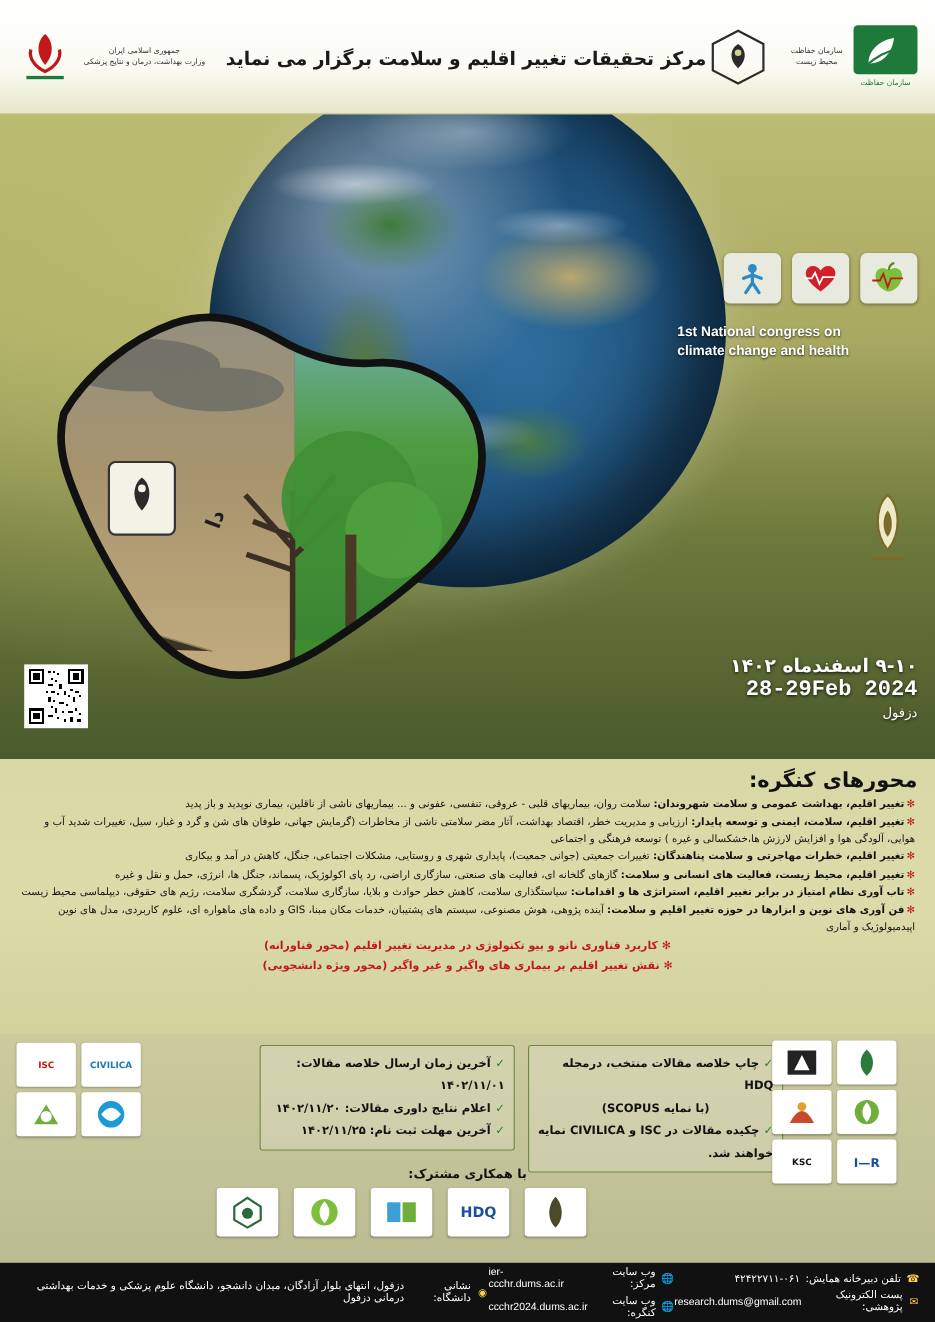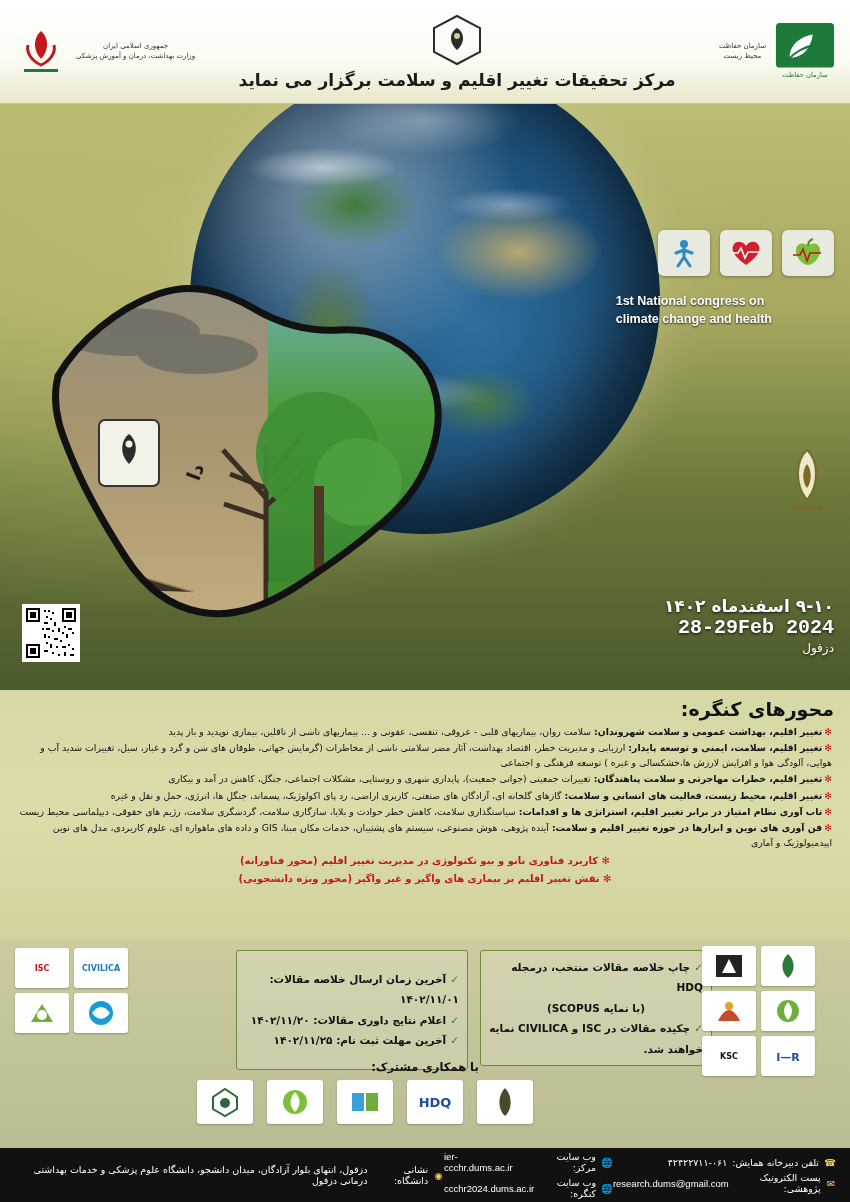--- a/index.html
+++ b/index.html
@@ -14,21 +14,21 @@
 
   
   .header {
     position: absolute; top: 0; left: 0; width: 850px; height: 104px;
     background: linear-gradient(180deg,#ffffff 0%, #fbfbf3 60%, #e7e6c9 100%);
     display: flex; align-items: center; justify-content: space-between;
     padding: 4px 14px;
     border-bottom: 1px solid #c9c9a0;
   }
   .hdr-left, .hdr-right { display:flex; align-items:center; gap:8px; }
-  .hdr-center { flex:1; display:flex; flex-direction:column; align-items:center; justify-content:center;}
+  .hdr-center { flex:1; display:flex; align-items:center; justify-content:center;}
   .emblem-green { width:62px; height:62px; }
   .hdr-title {
     font-size: 17px; font-weight: bold; color:#1a1a1a;
     margin-top: 4px; letter-spacing: 0px;
   }
   .hdr-org-sub { font-size: 7px; color:#333; text-align:center; line-height:1.3; }
   .flag-ir { width:54px; height:54px; }
 
   
   .art {
@@ -144,21 +144,21 @@
     position:absolute; top:940px; left:0; width:850px; height:208px;
     background:
       linear-gradient(180deg, rgba(205,205,160,.9) 0%, rgba(190,190,150,.9) 100%),
       linear-gradient(180deg,#b9b88e,#a9a87e);
   }
   .bottom-inner { position:relative; width:850px; height:208px; }
 
   .deadline-box {
     position:absolute; top:10px; left:236px; width:232px;
     border:1px solid #6b8a3a; border-radius:3px; background:rgba(255,255,255,0.18);
-    padding:18px 8px; text-align:right;
+    padding:6px 8px; text-align:right;
   }
   .deadline-box div { font-size:10.5px; color:#111; line-height:1.95; font-weight:bold;}
   .check { color:#2e7d32; font-weight:bold; margin-left:4px; }
 
   .publish-box {
     position:absolute; top:10px; left:480px; width:232px;
     border:1px solid #6b8a3a; border-radius:3px; background:rgba(255,255,255,0.18);
     padding:6px 8px; text-align:right;
   }
   .publish-box div { font-size:10.5px; color:#111; line-height:1.95; font-weight:bold;}
@@ -219,21 +219,21 @@
         <path d="M29 2 L52 14 L52 38 L29 50 L6 38 L6 14 Z" fill="none" stroke="#2b2b2b" stroke-width="2"></path>
         <path d="M29 14 C22 18 20 28 29 36 C38 28 36 18 29 14 Z" fill="#2b2b2b"></path>
         <circle cx="29" cy="22" r="3" fill="#cfcf9a"></circle>
       </svg>
       <div class="hdr-title">مرکز تحقیقات تغییر اقلیم و سلامت برگزار می نماید</div>
     </div>
 
     <div class="hdr-right">
       <div class="hdr-org-sub">
         <div>جمهوری اسلامی ایران</div>
-        <div>وزارت بهداشت، درمان و آموزش پزشکی</div>
+        <div>وزارت بهداشت، درمان و نتایج پزشکی</div>
       </div>
       <svg class="flag-ir" viewBox="0 0 54 54">
         <path d="M27 6 C20 12 18 24 27 34 C36 24 34 12 27 6 Z" fill="#c2181c"></path>
         <path d="M14 20 C12 28 18 36 27 40 C36 36 42 28 40 20" fill="none" stroke="#c2181c" stroke-width="3"></path>
         <rect x="10" y="44" width="34" height="3" fill="#1d7a3a"></rect>
       </svg>
     </div>
   </div>
 
   <div class="art">
@@ -424,21 +424,21 @@
       </svg>
     </div>
   </div>
 
   <div class="topics">
     <div class="topics-title">محورهای کنگره:</div>
     <div id="topics-list">
         <div class="topic-row"><span class="star">✻</span><b>تغییر اقلیم، بهداشت عمومی و سلامت شهروندان:</b><span> سلامت روان، بیماریهای قلبی - عروقی، تنفسی، عفونی و ... بیماریهای ناشی از ناقلین، بیماری نوپدید و باز پدید</span></div>
         <div class="topic-row"><span class="star">✻</span><b>تغییر اقلیم، سلامت، ایمنی و توسعه پایدار:</b><span> ارزیابی و مدیریت خطر، اقتصاد بهداشت، آثار مضر سلامتی ناشی از مخاطرات (گرمایش جهانی، طوفان های شن و گرد و غبار، سیل، تغییرات شدید آب و هوایی، آلودگی هوا و افزایش لارزش ها،خشکسالی و غیره ) توسعه فرهنگی و اجتماعی</span></div>
         <div class="topic-row"><span class="star">✻</span><b>تغییر اقلیم، خطرات مهاجرتی و سلامت پناهندگان:</b><span> تغییرات جمعیتی (جوانی جمعیت)، پایداری شهری و روستایی، مشکلات اجتماعی، جنگل، کاهش در آمد و بیکاری</span></div>
-        <div class="topic-row"><span class="star">✻</span><b>تغییر اقلیم، محیط زیست، فعالیت های انسانی و سلامت:</b><span> گازهای گلخانه ای، آزادگان های صنعتی، کاربری اراضی، رد پای اکولوژیک، پسماند، جنگل ها، انرژی، حمل و نقل و غیره</span></div>
+        <div class="topic-row"><span class="star">✻</span><b>تغییر اقلیم، محیط زیست، فعالیت های انسانی و سلامت:</b><span> گازهای گلخانه ای، فعالیت های صنعتی، سازگاری اراضی، رد پای اکولوژیک، پسماند، جنگل ها، انرژی، حمل و نقل و غیره</span></div>
         <div class="topic-row"><span class="star">✻</span><b>تاب آوری نظام امتیاز در برابر تغییر اقلیم، استراتژی ها و اقدامات:</b><span> سیاستگذاری سلامت، کاهش خطر حوادث و بلایا، سازگاری سلامت، گردشگری سلامت، رژیم های حقوقی، دیپلماسی محیط زیست</span></div>
         <div class="topic-row"><span class="star">✻</span><b>فن آوری های نوین و ابزارها در حوزه تغییر اقلیم و سلامت:</b><span> آینده پژوهی، هوش مصنوعی، سیستم های پشتیبان، خدمات مکان مبنا، GIS و داده های ماهواره ای، علوم کاربردی، مدل های نوین اپیدمیولوژیک و آماری</span></div>
       </div>
     <div class="topic-red">
       <span class="star">✻</span>
       <span>کاربرد فناوری نانو و بیو تکنولوژی در مدیریت تغییر اقلیم (محور فناورانه)</span>
     </div>
     <div class="topic-red">
       <span class="star">✻</span>
       <span>نقش تغییر اقلیم بر بیماری های واگیر و غیر واگیر (محور ویژه دانشجویی)</span>

